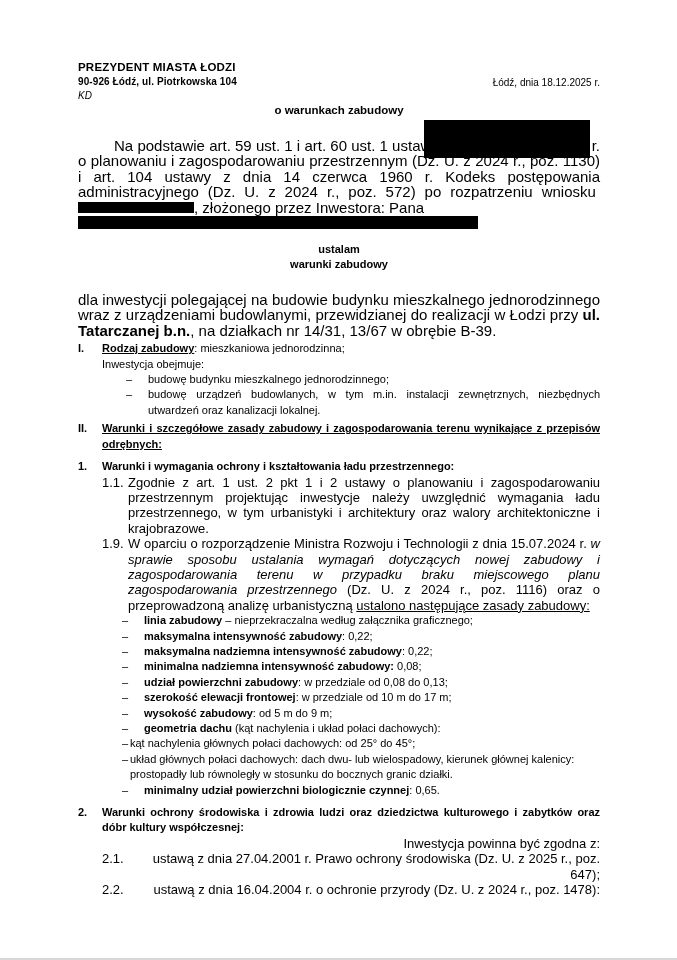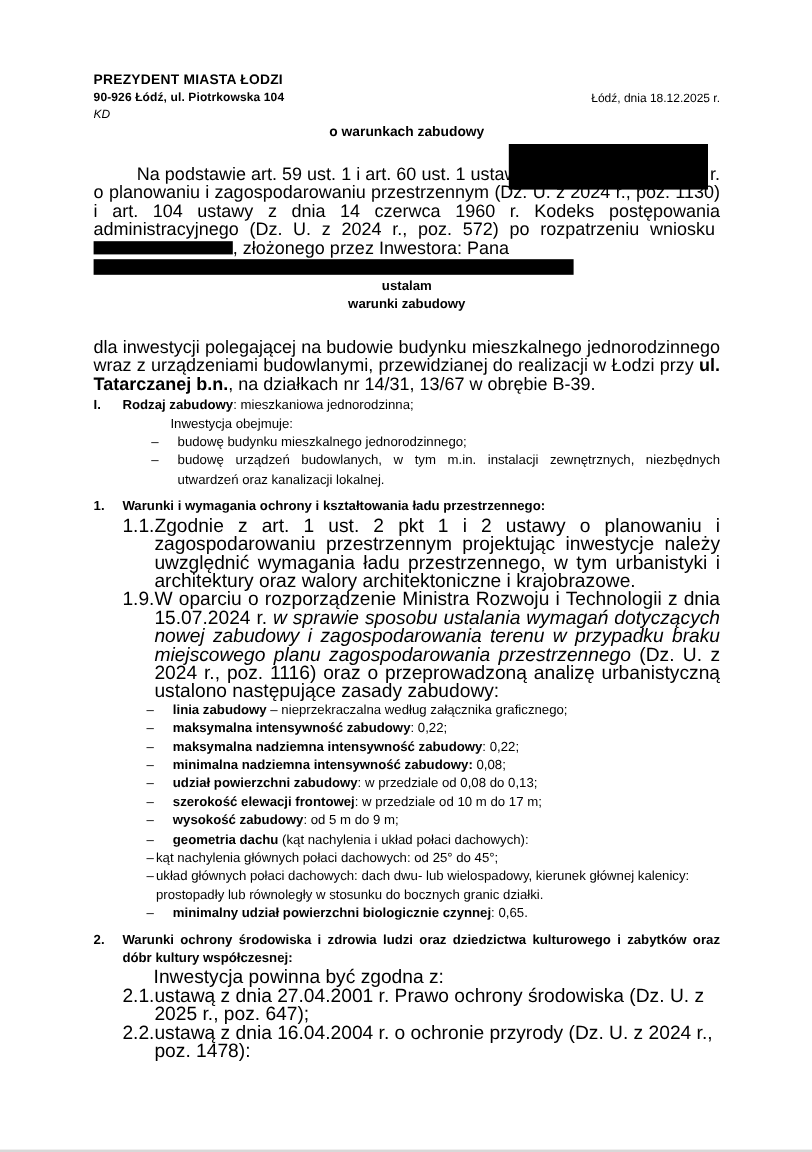--- a/index.html
+++ b/index.html
@@ -118,21 +118,21 @@
   .para {
     font-size: 15px;
     line-height: 15.4px;
     text-align: justify;
     margin-top: 20px;
   }
   .para.indent-first { text-indent: 36px; }
   .para.no-indent { text-indent: 0; }
 
   b, .b { font-weight: bold; }
-  .u { }
+  .u { text-decoration: underline; }
 
   
   .roman-item {
     display: flex;
     margin-top: 3px;
   }
   .roman-num {
     flex: 0 0 24px;
     font-size: 11px;
     font-weight: bold;
@@ -142,21 +142,20 @@
     flex: 1 1 auto;
     font-size: 11px;
     line-height: 15.4px;
     text-align: justify;
   }
   .roman-body.just { text-align: justify; }
 
   .sub-label {
     font-size: 11px;
     line-height: 15.4px;
-    margin-left: 40px;
   }
 
   
   .dash-list { margin: 0; padding: 0; }
   .dash-item {
     display: flex;
     font-size: 11px;
     line-height: 15.4px;
   }
   .dash-item .dash {
@@ -185,41 +184,41 @@
     flex: 1 1 auto;
     font-size: 11px;
     font-weight: bold;
     line-height: 15.4px;
     text-align: justify;
   }
 
   .sub-num-item {
     display: flex;
     margin-left: 24px;
-    font-size: 16px;
+    font-size: 13px;
     line-height: 15.4px;
   }
   .sub-num-label {
     flex: 0 0 26px;
   }
   .sub-num-body {
     flex: 1 1 auto;
     text-align: justify;
   }
-  .sub-num-body.left { text-align: left; }
+  .sub-num-body.left { text-align: right; }
 
   .sub-sub {
     display: flex;
     margin-left: 44px;
     font-size: 11px;
     line-height: 15.4px;
   }
   .sub-sub .mark { flex: 0 0 8px; }
   .sub-sub .txt { flex: 1 1 auto; text-align: left; }
-  .gap-s { margin-top: 3px; }
+  .gap-s { margin-top: 13px; }
 </style>
 </head>
 <body>
 
 <div class="page">
 
   <div class="content">
 
     <div class="letterhead">
       <div class="lh-line1">PREZYDENT MIASTA ŁODZI</div>
@@ -250,20 +249,26 @@
             <span class="dtext">budowę budynku mieszkalnego jednorodzinnego;</span>
           </div>
           <div class="dash-item">
             <span class="dash">–</span>
             <span class="dtext">budowę urządzeń budowlanych, w tym m.in. instalacji zewnętrznych, niezbędnych utwardzeń oraz kanalizacji lokalnej.</span>
           </div>
         </div>
       </div>
     </div>
 
+    <div class="roman-item">
+      <div class="roman-num">II.</div>
+      <div class="roman-body just">
+        <b class="u">Warunki i szczegółowe zasady zabudowy i zagospodarowania terenu wynikające z  przepisów odrębnych:</b>
+      </div>
+    </div>
 
     <div class="num-item">
       <div class="num-label">1.</div>
       <div class="num-body">Warunki i wymagania ochrony i kształtowania ładu przestrzennego:</div>
     </div>
 
     <div class="sub-num-item">
       <div class="sub-num-label">1.1.</div>
       <div class="sub-num-body">Zgodnie z art. 1 ust. 2 pkt 1 i 2 ustawy o planowaniu i zagospodarowaniu przestrzennym projektując inwestycje należy uwzględnić wymagania ładu przestrzennego, w tym urbanistyki i architektury oraz walory architektoniczne i krajobrazowe.</div>
     </div>

